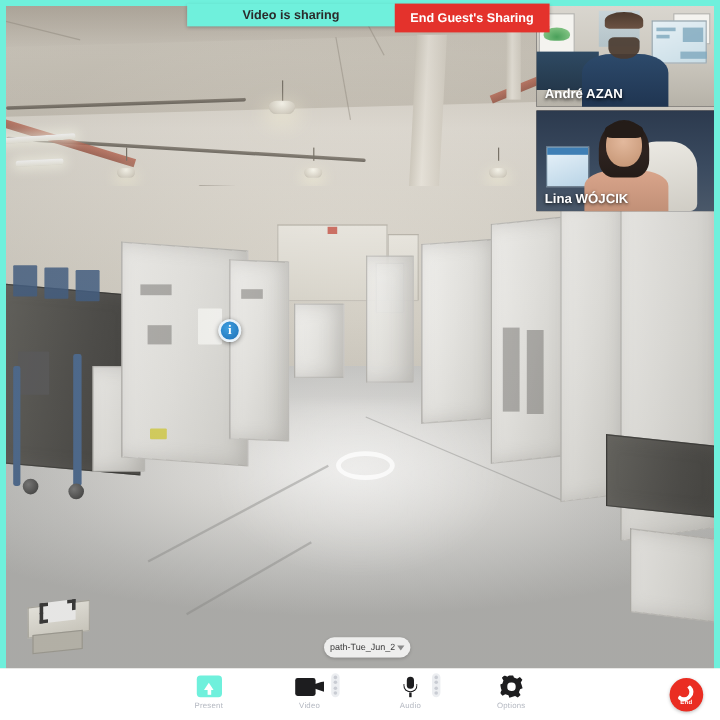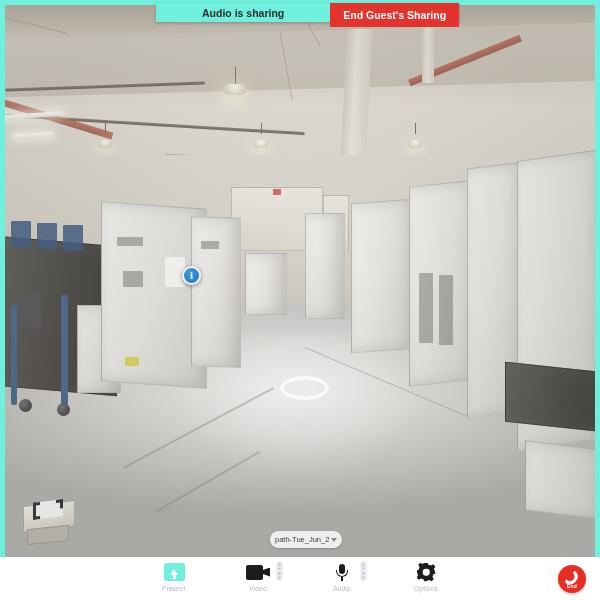--- a/index.html
+++ b/index.html
@@ -763,27 +763,57 @@
 
     <div class="nav-ring"></div>
 
     <div class="path-select">
       <span class="path-label">path-Tue_Jun_2</span>
       <span class="chev"></span>
     </div>
   </div>
 
   <div class="share-banner">
-    <div class="share-status">Audio is sharing</div>
+    <div class="share-status">Video is sharing</div>
     <div class="share-end-btn">End Guest's Sharing</div>
   </div>
 
   <div class="tiles">
 
-
+    <div class="tile">
+      <div class="t1-bg"></div>
+      <div class="t1-window"></div>
+      <div class="t1-board" style="left:2px;top:6px;width:30px;height:40px;"></div>
+      <div class="t1-greenlogo"></div>
+      <div class="t1-board" style="left:114px;top:6px;width:31px;height:26px;"></div>
+      <div class="t1-shelf"></div>
+      <div class="t1-monitor"></div>
+      <div class="t1-chart" style="left:100px;top:18px;width:16px;height:3px;"></div>
+      <div class="t1-chart" style="left:100px;top:24px;width:11px;height:3px;"></div>
+      <div class="t1-chart" style="left:122px;top:18px;width:17px;height:12px;"></div>
+      <div class="t1-chart" style="left:120px;top:38px;width:22px;height:6px;"></div>
+      <div class="t1-body"></div>
+      <div class="t1-head"></div>
+      <div class="t1-hair"></div>
+      <div class="t1-beard"></div>
+      <div class="tile-name">André AZAN</div>
+    </div>
+
+    <div class="tile">
+      <div class="t2-bg"></div>
+      <div class="t2-screen"></div>
+      <div class="t2-screen-bar"></div>
+      <div class="t2-chairback"></div>
+      <div class="t2-body"></div>
+      <div class="t2-neck"></div>
+      <div class="t2-hair"></div>
+      <div class="t2-head"></div>
+      <div class="t2-hair-front"></div>
+      <div class="tile-name">Lina WÓJCIK</div>
+    </div>
 
   </div>
 
   <div class="toolbar">
 
 
     <div class="tools-center">
 
       <div class="tool">
         <span class="tool-ico">

